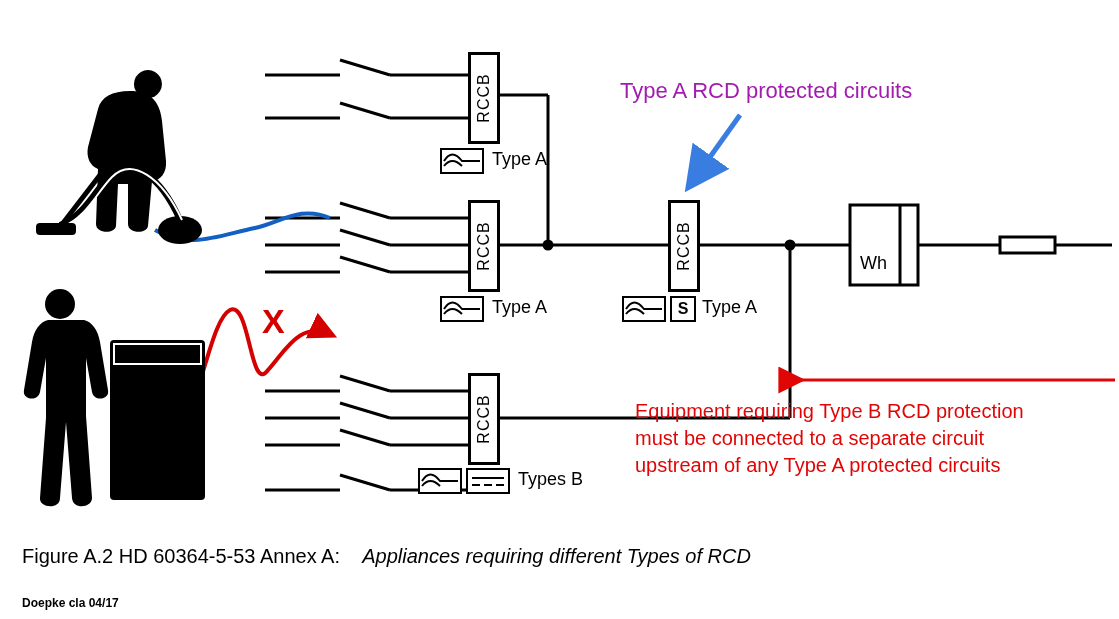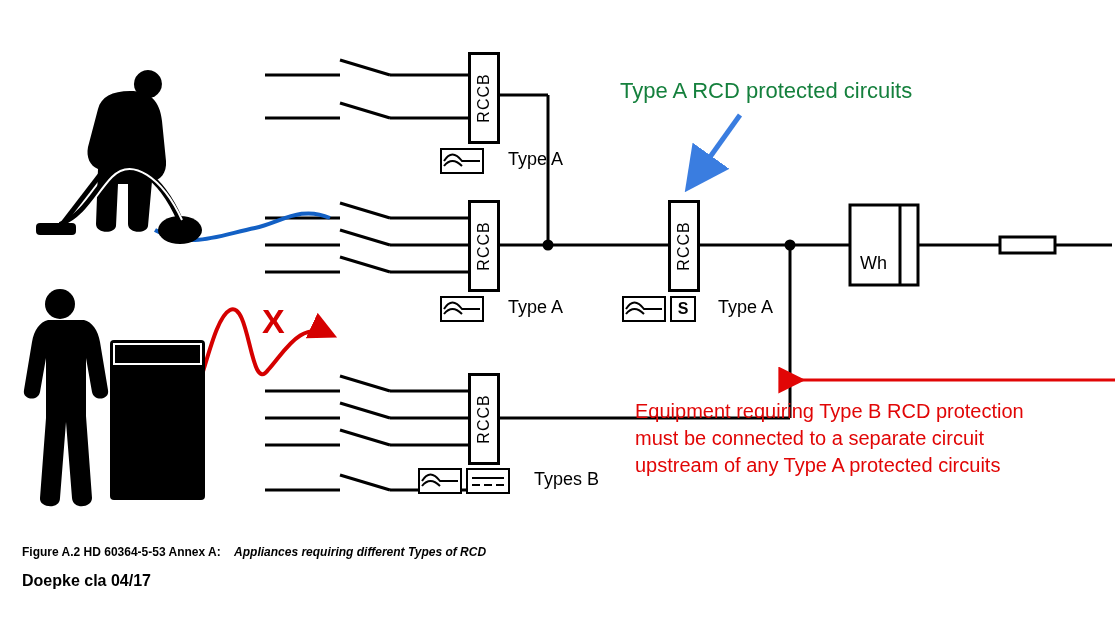--- a/index.html
+++ b/index.html
@@ -36,55 +36,54 @@
     position: absolute;
     width: 40px;
     height: 22px;
     border: 2px solid #000;
     background: #fff;
   }
   .wave-box svg { width:100%; height:100%; }
   .typelabel {
     position: absolute;
     font-size: 18px;
-    margin-left: 16px;
   }
   .s-box {
     position: absolute;
     width: 22px;
     height: 22px;
     border: 2px solid #000;
     background: #fff;
     font-weight: bold;
     font-size: 16px;
     text-align: center;
     line-height: 22px;
   }
   .title-blue {
     position: absolute;
     font-size: 22px;
-    color: #15803d;
+    color: #a21caf;
   }
   .note-red {
     position: absolute;
     color: #e10606;
     font-size: 20px;
     line-height: 1.35;
     width: 490px;
   }
   .caption {
     position: absolute;
+    font-size: 20px;
+  }
+  .caption .italic { font-style: italic; }
+  .small-credit {
+    position: absolute;
     font-size: 12px;
     font-weight: bold;
-  }
-  .caption .italic { font-style: italic; }
-  .small-credit {
-    position: absolute;
-    font-size: 16px;
-    font-weight: bold;
+    margin-top: 24px;
   }
   .silhouette {
     position: absolute;
     fill: #000;
   }
   .red-x {
     position: absolute;
     color: #d50000;
     font-weight: 900;
     font-size: 34px;

